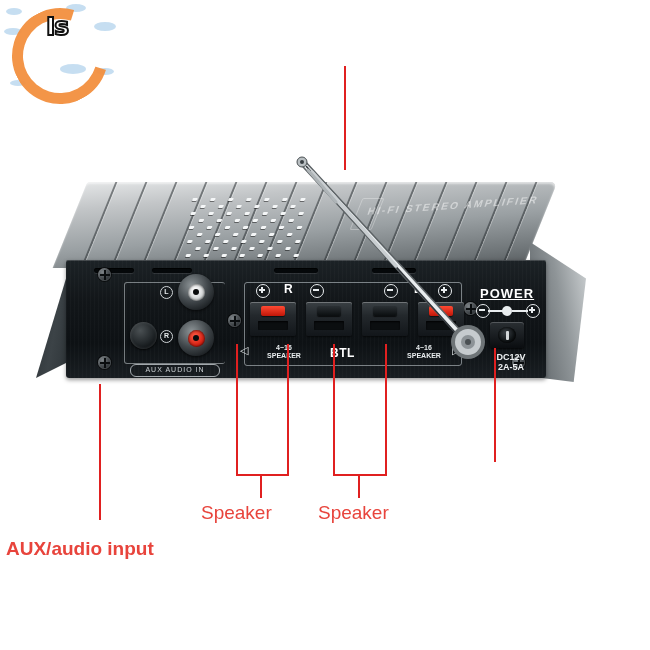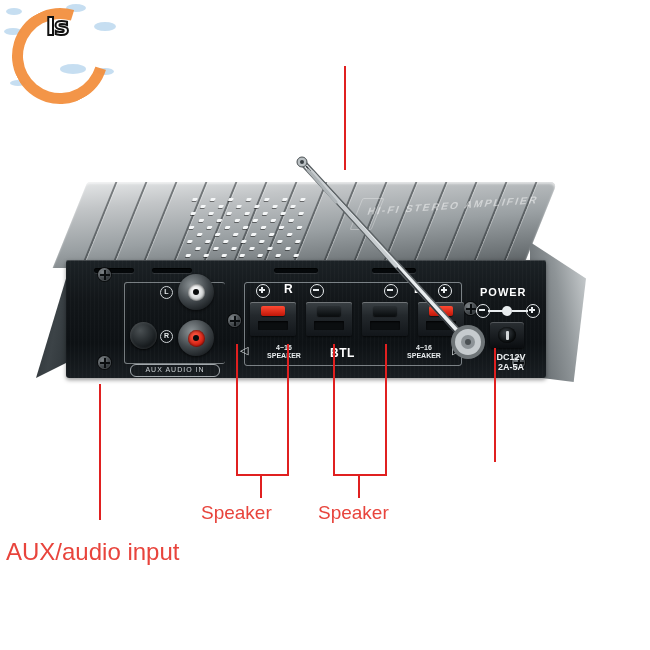--- a/index.html
+++ b/index.html
@@ -147,21 +147,21 @@
   .term .btn{position:absolute;left:11px;top:4px;width:24px;height:10px;border-radius:2px;}
   .term .btn.red{background:linear-gradient(180deg,#ff4a33,#c11608);box-shadow:0 1px 1px rgba(0,0,0,.6);}
   .term .btn.blk{background:linear-gradient(180deg,#2b3034,#0a0d0f);box-shadow:0 1px 1px rgba(0,0,0,.7);}
   .term .slot{position:absolute;left:8px;top:19px;width:30px;height:9px;background:#0b0e10;border-radius:1px;
      box-shadow:inset 0 1px 2px rgba(0,0,0,.9);}
   .spktxt{position:absolute;color:#e9edef;font-size:7px;font-weight:bold;text-align:center;line-height:8px;}
   .btl{position:absolute;color:#fff;font-size:12px;font-weight:bold;letter-spacing:.5px;}
   .spkicon{position:absolute;color:#e9edef;font-size:11px;}
 
   
-  .powertxt{position:absolute;left:414px;top:26px;color:#fff;font-size:11px;font-weight:bold;letter-spacing:1px;}
+  .powertxt{position:absolute;left:414px;top:26px;color:#fff;font-size:13px;font-weight:bold;letter-spacing:1px;text-decoration:underline;}
   .polrow{position:absolute;left:410px;top:44px;width:72px;height:14px;}
   .dcjack{
     position:absolute;left:424px;top:62px;width:34px;height:26px;
     background:linear-gradient(180deg,#2a2f33,#0a0d10);border-radius:3px;
     box-shadow:inset 0 1px 0 rgba(255,255,255,.2),0 1px 2px rgba(0,0,0,.7);
     display:flex;align-items:center;justify-content:center;
   }
   .dcjack .hole{width:18px;height:16px;border-radius:50%;
     background:radial-gradient(circle at 42% 35%,#3b4146,#101416 60%,#000 100%);
     box-shadow:inset 0 0 3px #000;position:relative;}
@@ -370,21 +370,21 @@
       <circle cx="432" cy="290" r="17" fill="#6e7477"></circle>
       <circle cx="432" cy="290" r="13" fill="#c6cbce"></circle>
       <circle cx="432" cy="290" r="7" fill="#8d9397"></circle>
       <circle cx="432" cy="290" r="3" fill="#4a5053"></circle>
     </svg>
   </div>
 
   <div class="ann vl" style="left:344px;top:66px;height:104px;"></div>
 
   <div class="ann vl" style="left:99px;top:384px;height:136px;"></div>
-  <div class="lbl" style="left:6px;top:538px;font-size:24px;">AUX/audio input</div>
+  <div class="lbl" style="left:6px;top:538px;font-size:19px;font-weight:bold;">AUX/audio input</div>
 
   <div class="ann vl" style="left:236px;top:344px;height:132px;"></div>
   <div class="ann vl" style="left:287px;top:344px;height:132px;"></div>
   <div class="ann hl" style="left:236px;top:474px;width:53px;"></div>
   <div class="ann vl" style="left:260px;top:474px;height:24px;"></div>
   <div class="lbl" style="left:201px;top:502px;font-size:19px;">Speaker</div>
 
   <div class="ann vl" style="left:333px;top:344px;height:132px;"></div>
   <div class="ann vl" style="left:385px;top:344px;height:132px;"></div>
   <div class="ann hl" style="left:333px;top:474px;width:53px;"></div>

